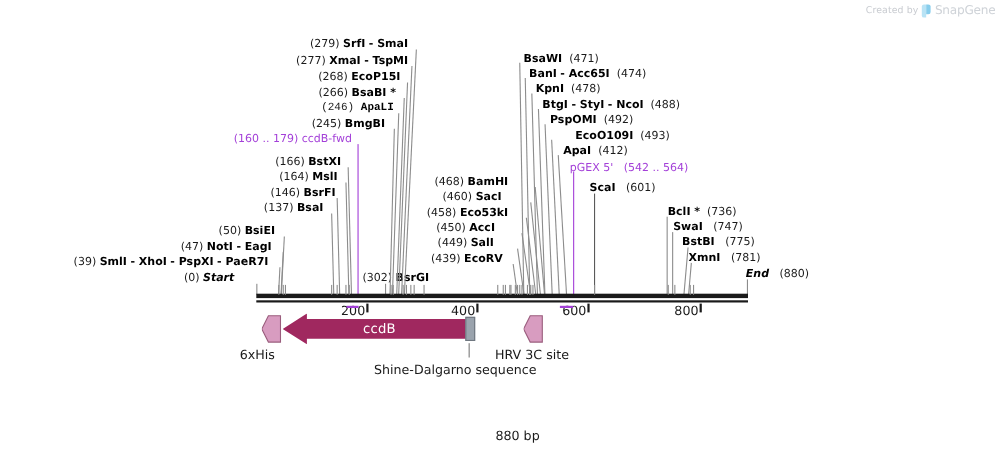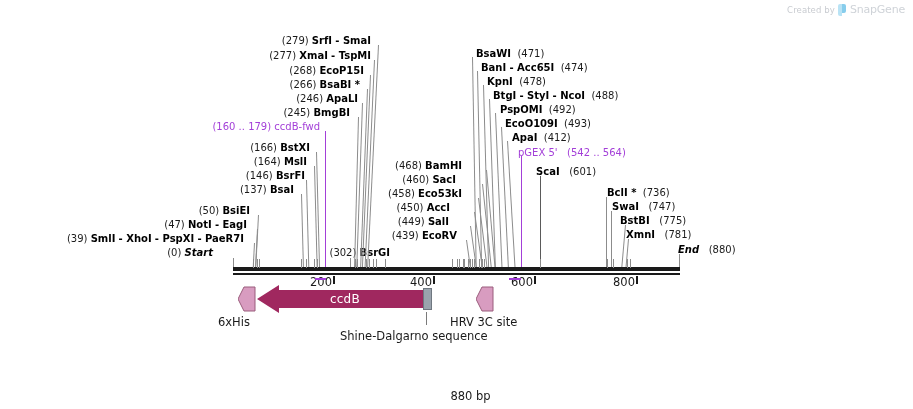--- a/index.html
+++ b/index.html
@@ -172,21 +172,21 @@
   <div class="lbl right" style="left:364px; top:65px;">
     <span class="pos">(268)</span>
     <span class="nm">EcoP15I</span>
   </div>
 
   <div class="lbl right" style="left:360px; top:79px;">
     <span class="pos">(266)</span>
     <span class="nm">BsaBI</span><span class="nm"> *</span>
   </div>
 
-  <div class="lbl right" style="left:358px; top:93px;">
+  <div class="lbl right" style="left:358px; top:93px;font-family:Liberation Mono, monospace;">
     <span class="pos">(246)</span>
     <span class="nm">ApaLI</span>
   </div>
 
   <div class="lbl right" style="left:350px; top:107px;">
     <span class="pos">(245)</span>
     <span class="nm">BmgBI</span>
   </div>
 
   <div class="lbl right primer" style="left:320px; top:121px;">
@@ -301,21 +301,21 @@
     <span class="dash"> - </span>
     <span class="nm">NcoI</span>
     <span class="pos">&nbsp;</span><span class="pos">(488)</span>
   </div>
 
   <div class="lbl" style="left:500px; top:104px;">
     <span class="nm">PspOMI</span>
     <span class="pos">&nbsp;</span><span class="pos">(492)</span>
   </div>
 
-  <div class="lbl" style="left:505px; top:118px;">
+  <div class="lbl" style="left:523px; top:118px;">
     <span class="nm">EcoO109I</span>
     <span class="pos">&nbsp;</span><span class="pos">(493)</span>
   </div>
 
   <div class="lbl" style="left:512px; top:132px;">
     <span class="nm">ApaI</span>
     <span class="pos">&nbsp;</span><span class="pos">(412)</span>
   </div>
 
   <div class="lbl primer" style="left:518px; top:147px;">

